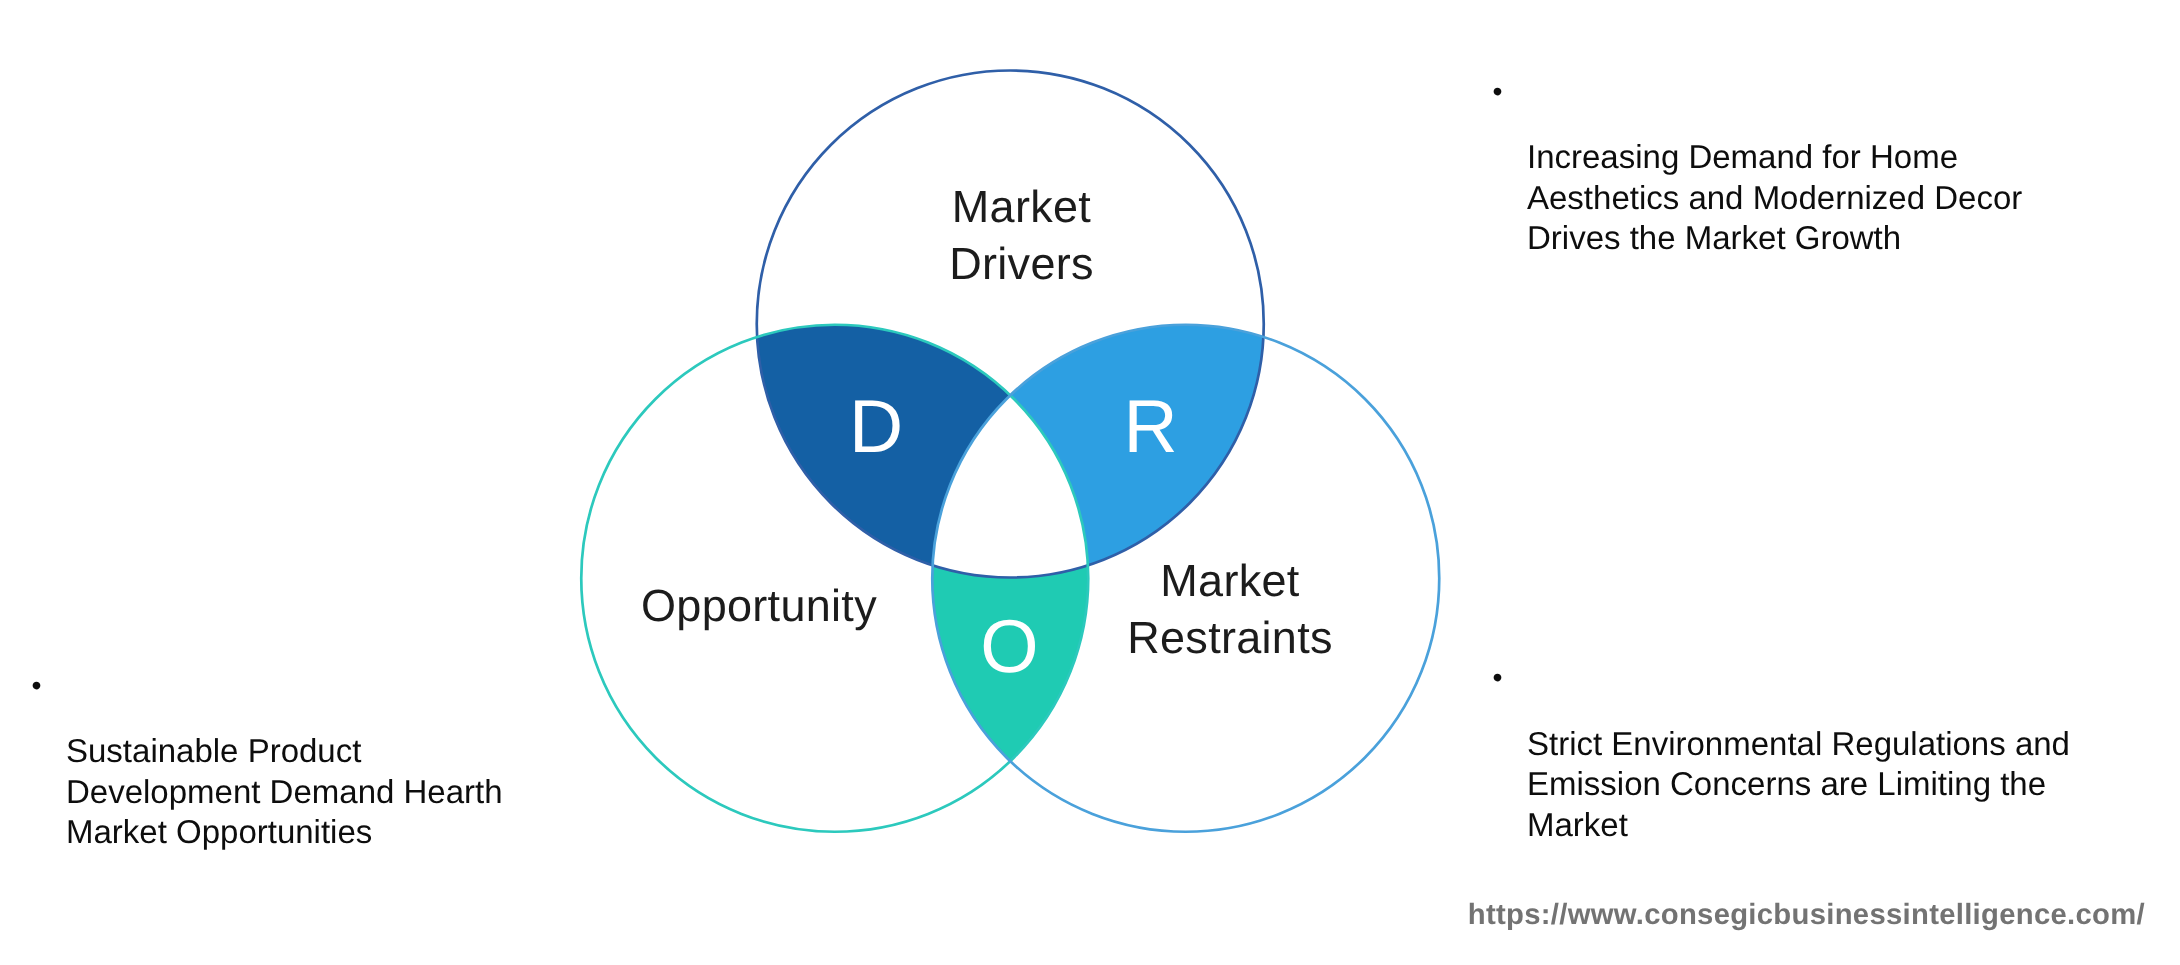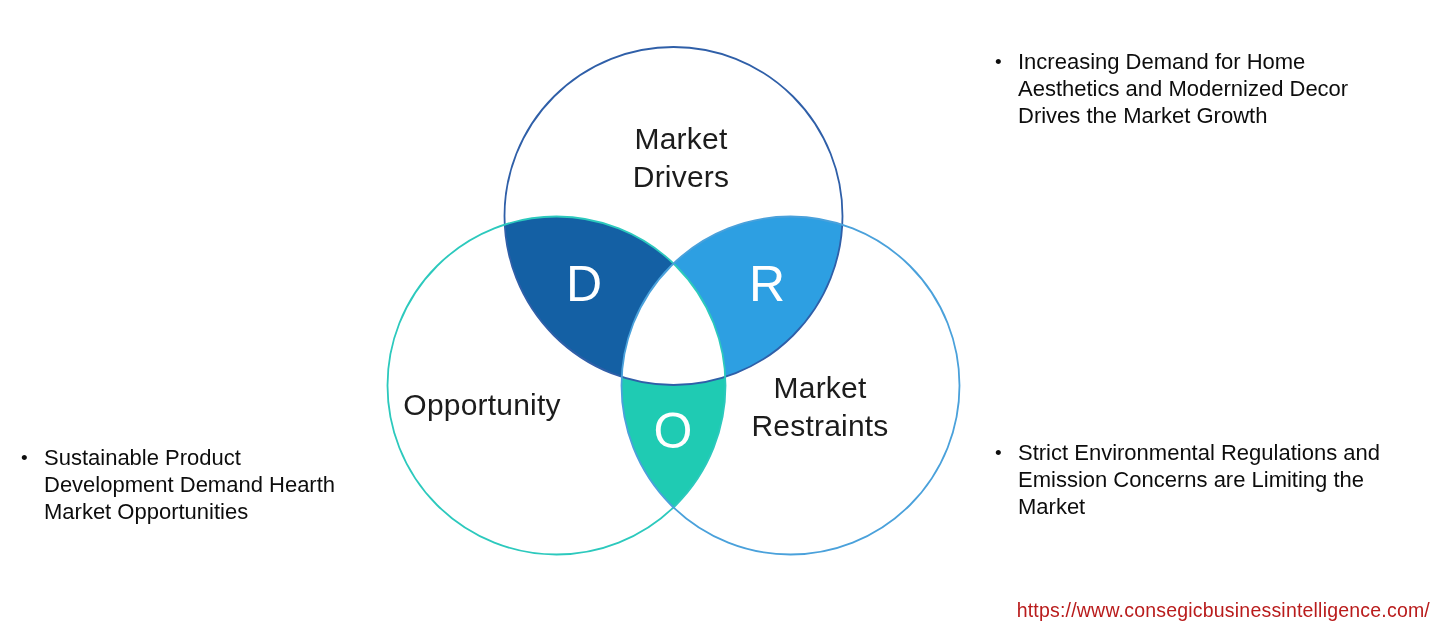--- a/index.html
+++ b/index.html
@@ -51,32 +51,33 @@
   }
   .bullet-marker {
     font-size: 19px;
     line-height: 27px;
     width: 12px;
     margin-right: 11px;
     flex: 0 0 auto;
   }
   .bullet-text {
     white-space: pre-line;
+    margin-top: 43px;
   }
   .bullet-left        { left: 21px;  top: 444px; width: 360px; }
   .bullet-top-right   { left: 995px; top: 48px;  width: 420px; }
   .bullet-bottom-right{ left: 995px; top: 439px; width: 440px; }
   .footer-url {
     position: absolute;
     right: 23px;
     top: 598px;
     font-size: 19.5px;
     line-height: 24px;
-    font-weight: 400;
-    color: #b91c1c;
+    font-weight: 700;
+    color: #737373;
     letter-spacing: 0.2px;
   }
 </style>
 </head>
 <body>
 
 <div id="canvas">
 
   <svg id="venn-svg" viewBox="0 0 1453 643" aria-hidden="true">
     <defs>
@@ -110,21 +111,21 @@
       </g>
     </g>
 
     <circle cx="673.5" cy="216" r="169" fill="none" stroke-width="1.8" stroke="#2F5FA8"></circle>
     <circle cx="556.5" cy="385.5" r="169" fill="none" stroke-width="1.8" stroke="#2CC9BD"></circle>
     <circle cx="790.5" cy="385.5" r="169" fill="none" stroke-width="1.8" stroke="#4AA1DB"></circle>
   </svg>
 
   <div class="venn-label" style="left:681px; top:158px;">Market
 Drivers</div>
-  <div class="venn-label" style="left:482px; top:405px;">Opportunity</div>
+  <div class="venn-label" style="left:506px; top:405px;">Opportunity</div>
   <div class="venn-label" style="left:820px; top:407px;">Market
 Restraints</div>
 
   <div class="venn-letter" style="left:584px; top:284px;">D</div>
   <div class="venn-letter" style="left:767px; top:284px;">R</div>
   <div class="venn-letter" style="left:673px; top:431px;">O</div>
 
   <div class="bullet-item bullet-left">
     <span class="bullet-marker">•</span>
     <span class="bullet-text">Sustainable Product

